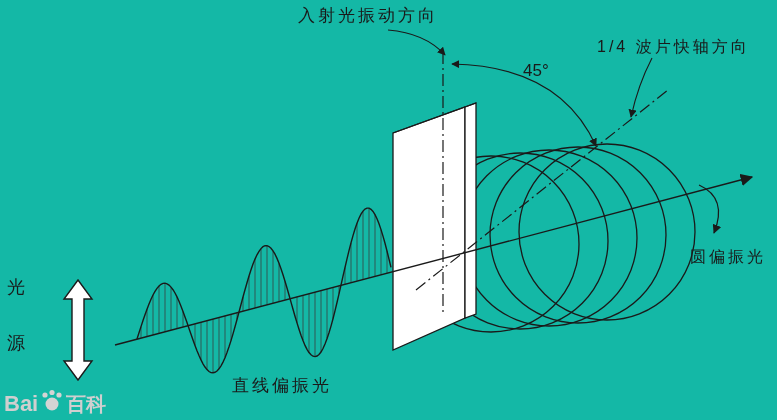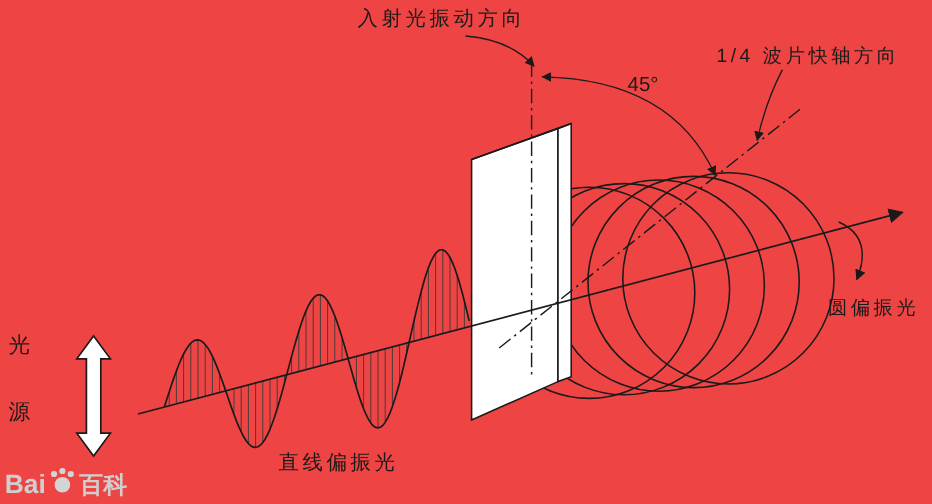--- a/index.html
+++ b/index.html
@@ -1,17 +1,17 @@
 <!DOCTYPE html>
 <html><head>
 <meta charset="utf-8">
 <style>
   html,body{margin:0;padding:0;background:#ffffff;}
   body{font-family:"Liberation Sans", sans-serif;}
-  .stage{position:relative;width:777px;height:420px;background:#ef4444;overflow:hidden;}
+  .stage{position:relative;width:777px;height:420px;background:#14b8a6;overflow:hidden;}
   svg text{font-family:"Liberation Sans", sans-serif;fill:#1a1a1a;}
   .cjk{letter-spacing:3px;}
   .wm{fill:#cfcfcf;font-weight:bold;}
 </style>
 </head>
 <body>
 
 <div class="stage">
 <svg width="777" height="420" viewBox="0 0 777 420">
   <defs>

